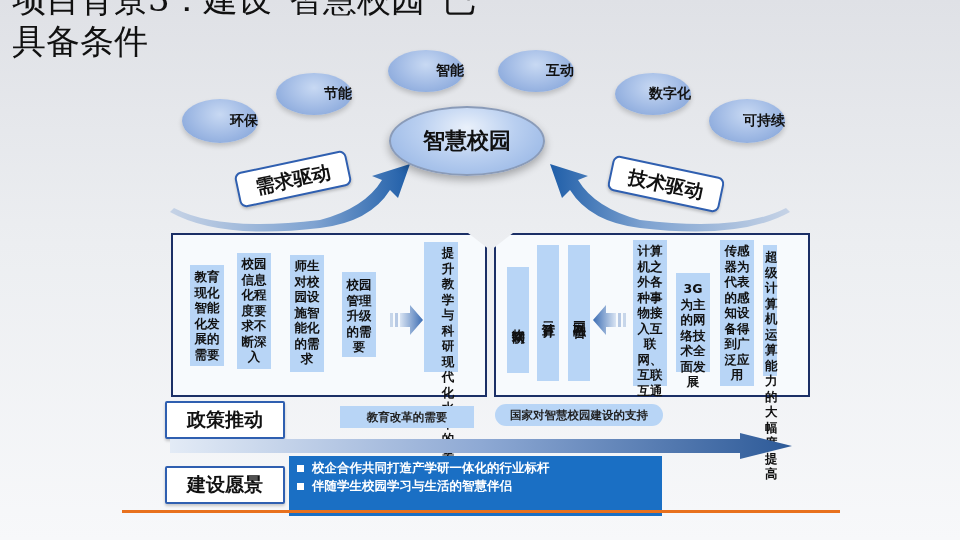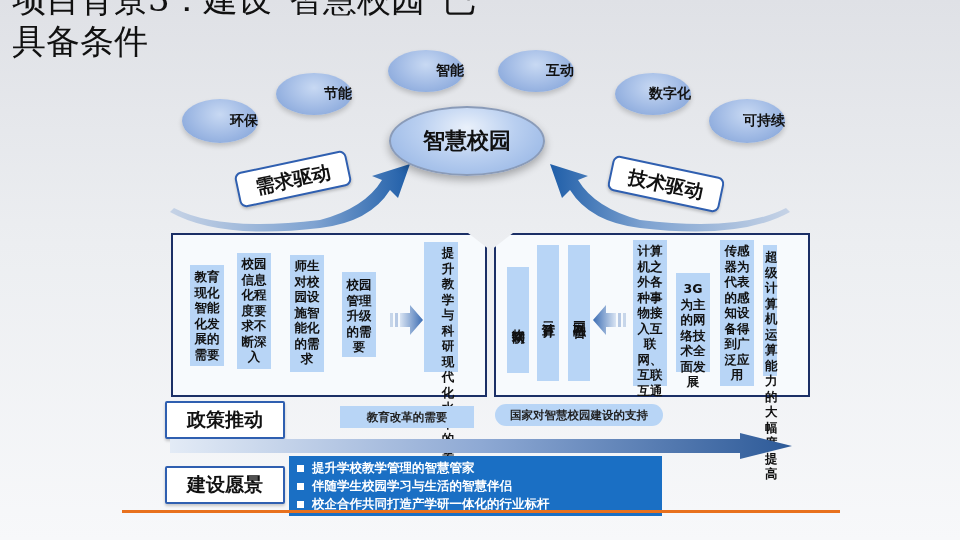--- a/index.html
+++ b/index.html
@@ -170,18 +170,17 @@
         <stop offset="0" stop-color="#e3ebf6"></stop>
         <stop offset="0.5" stop-color="#8ea9d4"></stop>
         <stop offset="1" stop-color="#2d5a98"></stop>
       </linearGradient>
     </defs>
   <path d="M0,6 L570,6 L570,0 L622,13 L570,26 L570,20 L0,20 Z" fill="url(#gt)"></path>
 </svg>
 
 <div class="side-label" style="left:165px;top:466px;width:116px;height:34px;line-height:32px;">建设愿景</div>
 <div class="vision">
-  <div class="vision-item"><span class="sq"></span><span>提升学校教学管理的智慧管家</span></div>
+  <div class="vision-item"><span class="sq"></span><span>校企合作共同打造产学研一体化的行业标杆</span></div>
   <div class="vision-item"><span class="sq"></span><span>伴随学生校园学习与生活的智慧伴侣</span></div>
-  <div class="vision-item"><span class="sq"></span><span>校企合作共同打造产学研一体化的行业标杆</span></div>
 </div>
 
 <div class="orange-line"></div>
 
 </body></html>

